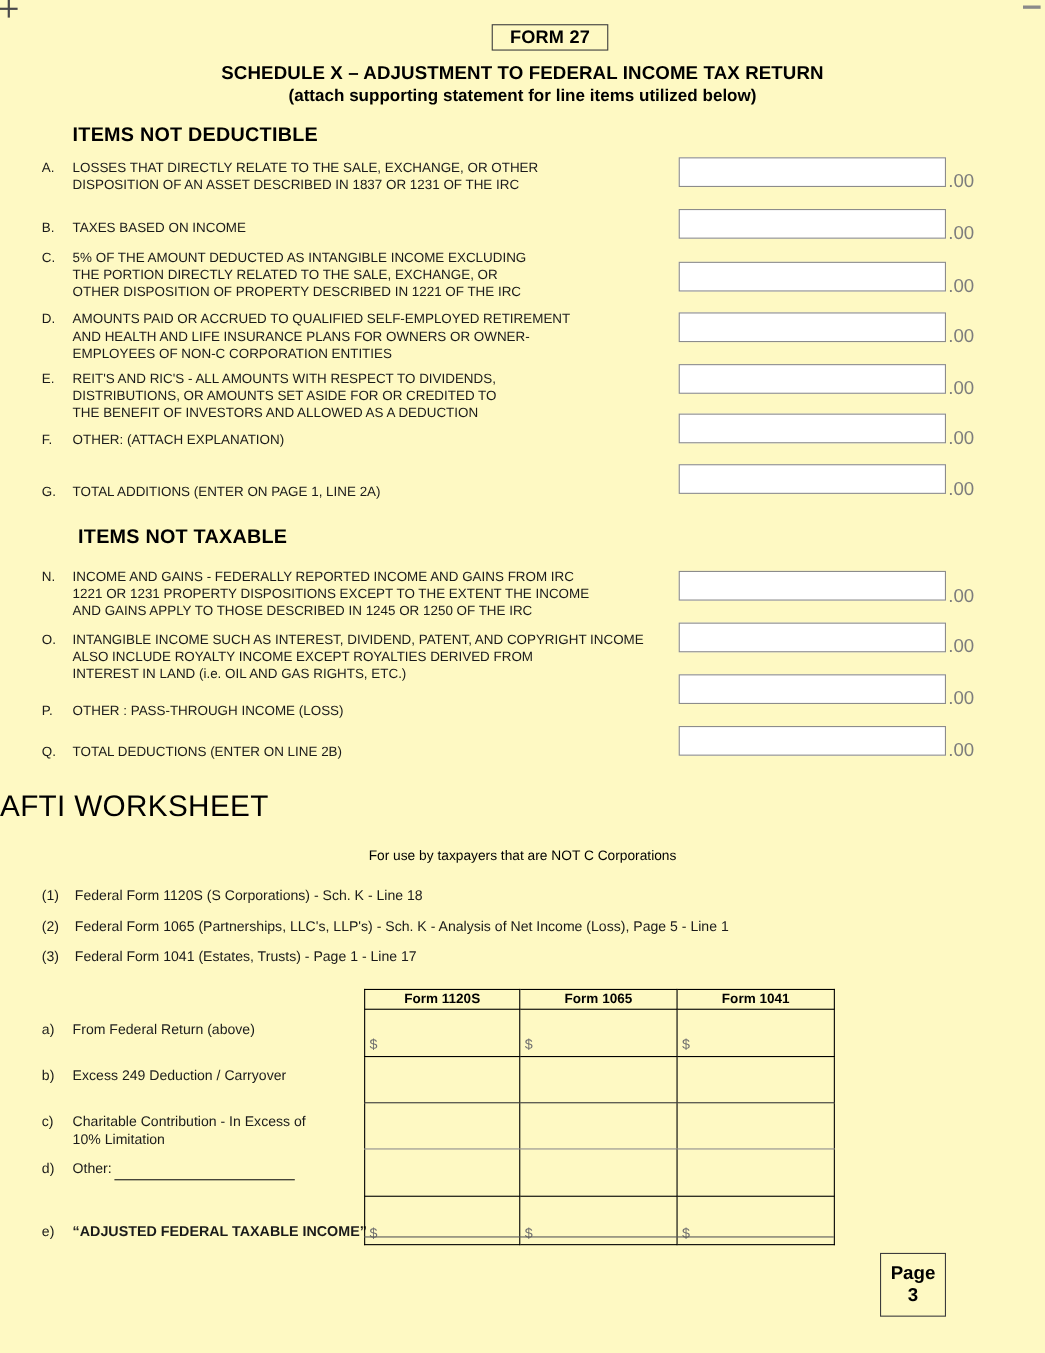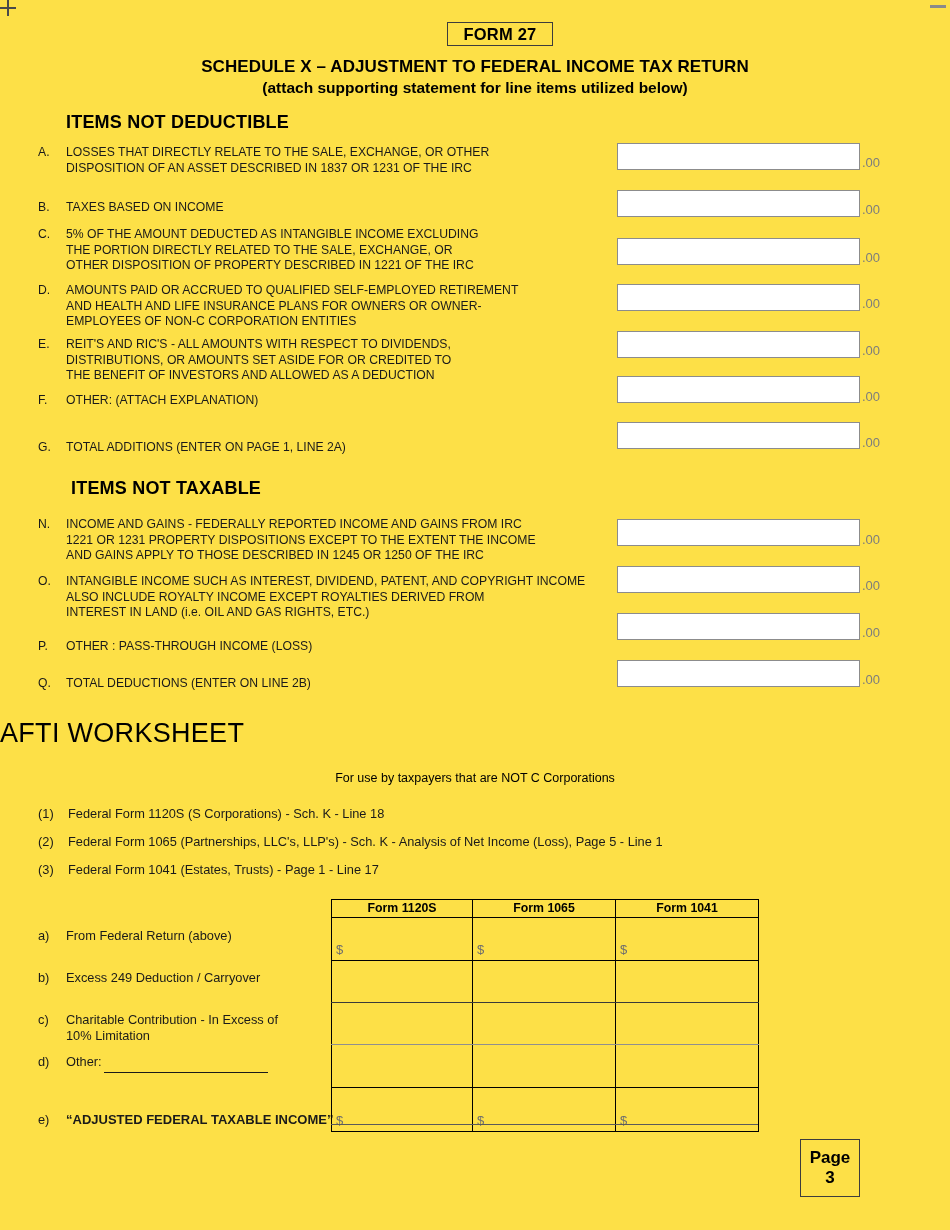--- a/index.html
+++ b/index.html
@@ -8,21 +8,21 @@
     background: #ffffff;
   }
   body {
     font-family: "Liberation Sans", sans-serif;
     color: #000000;
   }
   #page {
     position: relative;
     width: 950px;
     height: 1230px;
-    background: #fde047;
+    background: #fef9c3;
     overflow: hidden;
   }
 
   
   .reg-cross {
     position: absolute;
     left: 0px;
     top: 0px;
     width: 16px;
     height: 16px;
@@ -123,21 +123,21 @@
     left: 617px;
     width: 243px;
     height: 27px;
     border: 1.6px solid #8c8c8c;
     box-sizing: border-box;
     background: #ffffff;
   }
   .cents {
     position: absolute;
     left: 862px;
-    font-size: 13px;
+    font-size: 17px;
     color: #7d7d7d;
   }
 
   
   .afti-title {
     position: absolute;
     left: 0; top: 718px;
     width: 922px;
     text-align: left;
     font-size: 27px;

